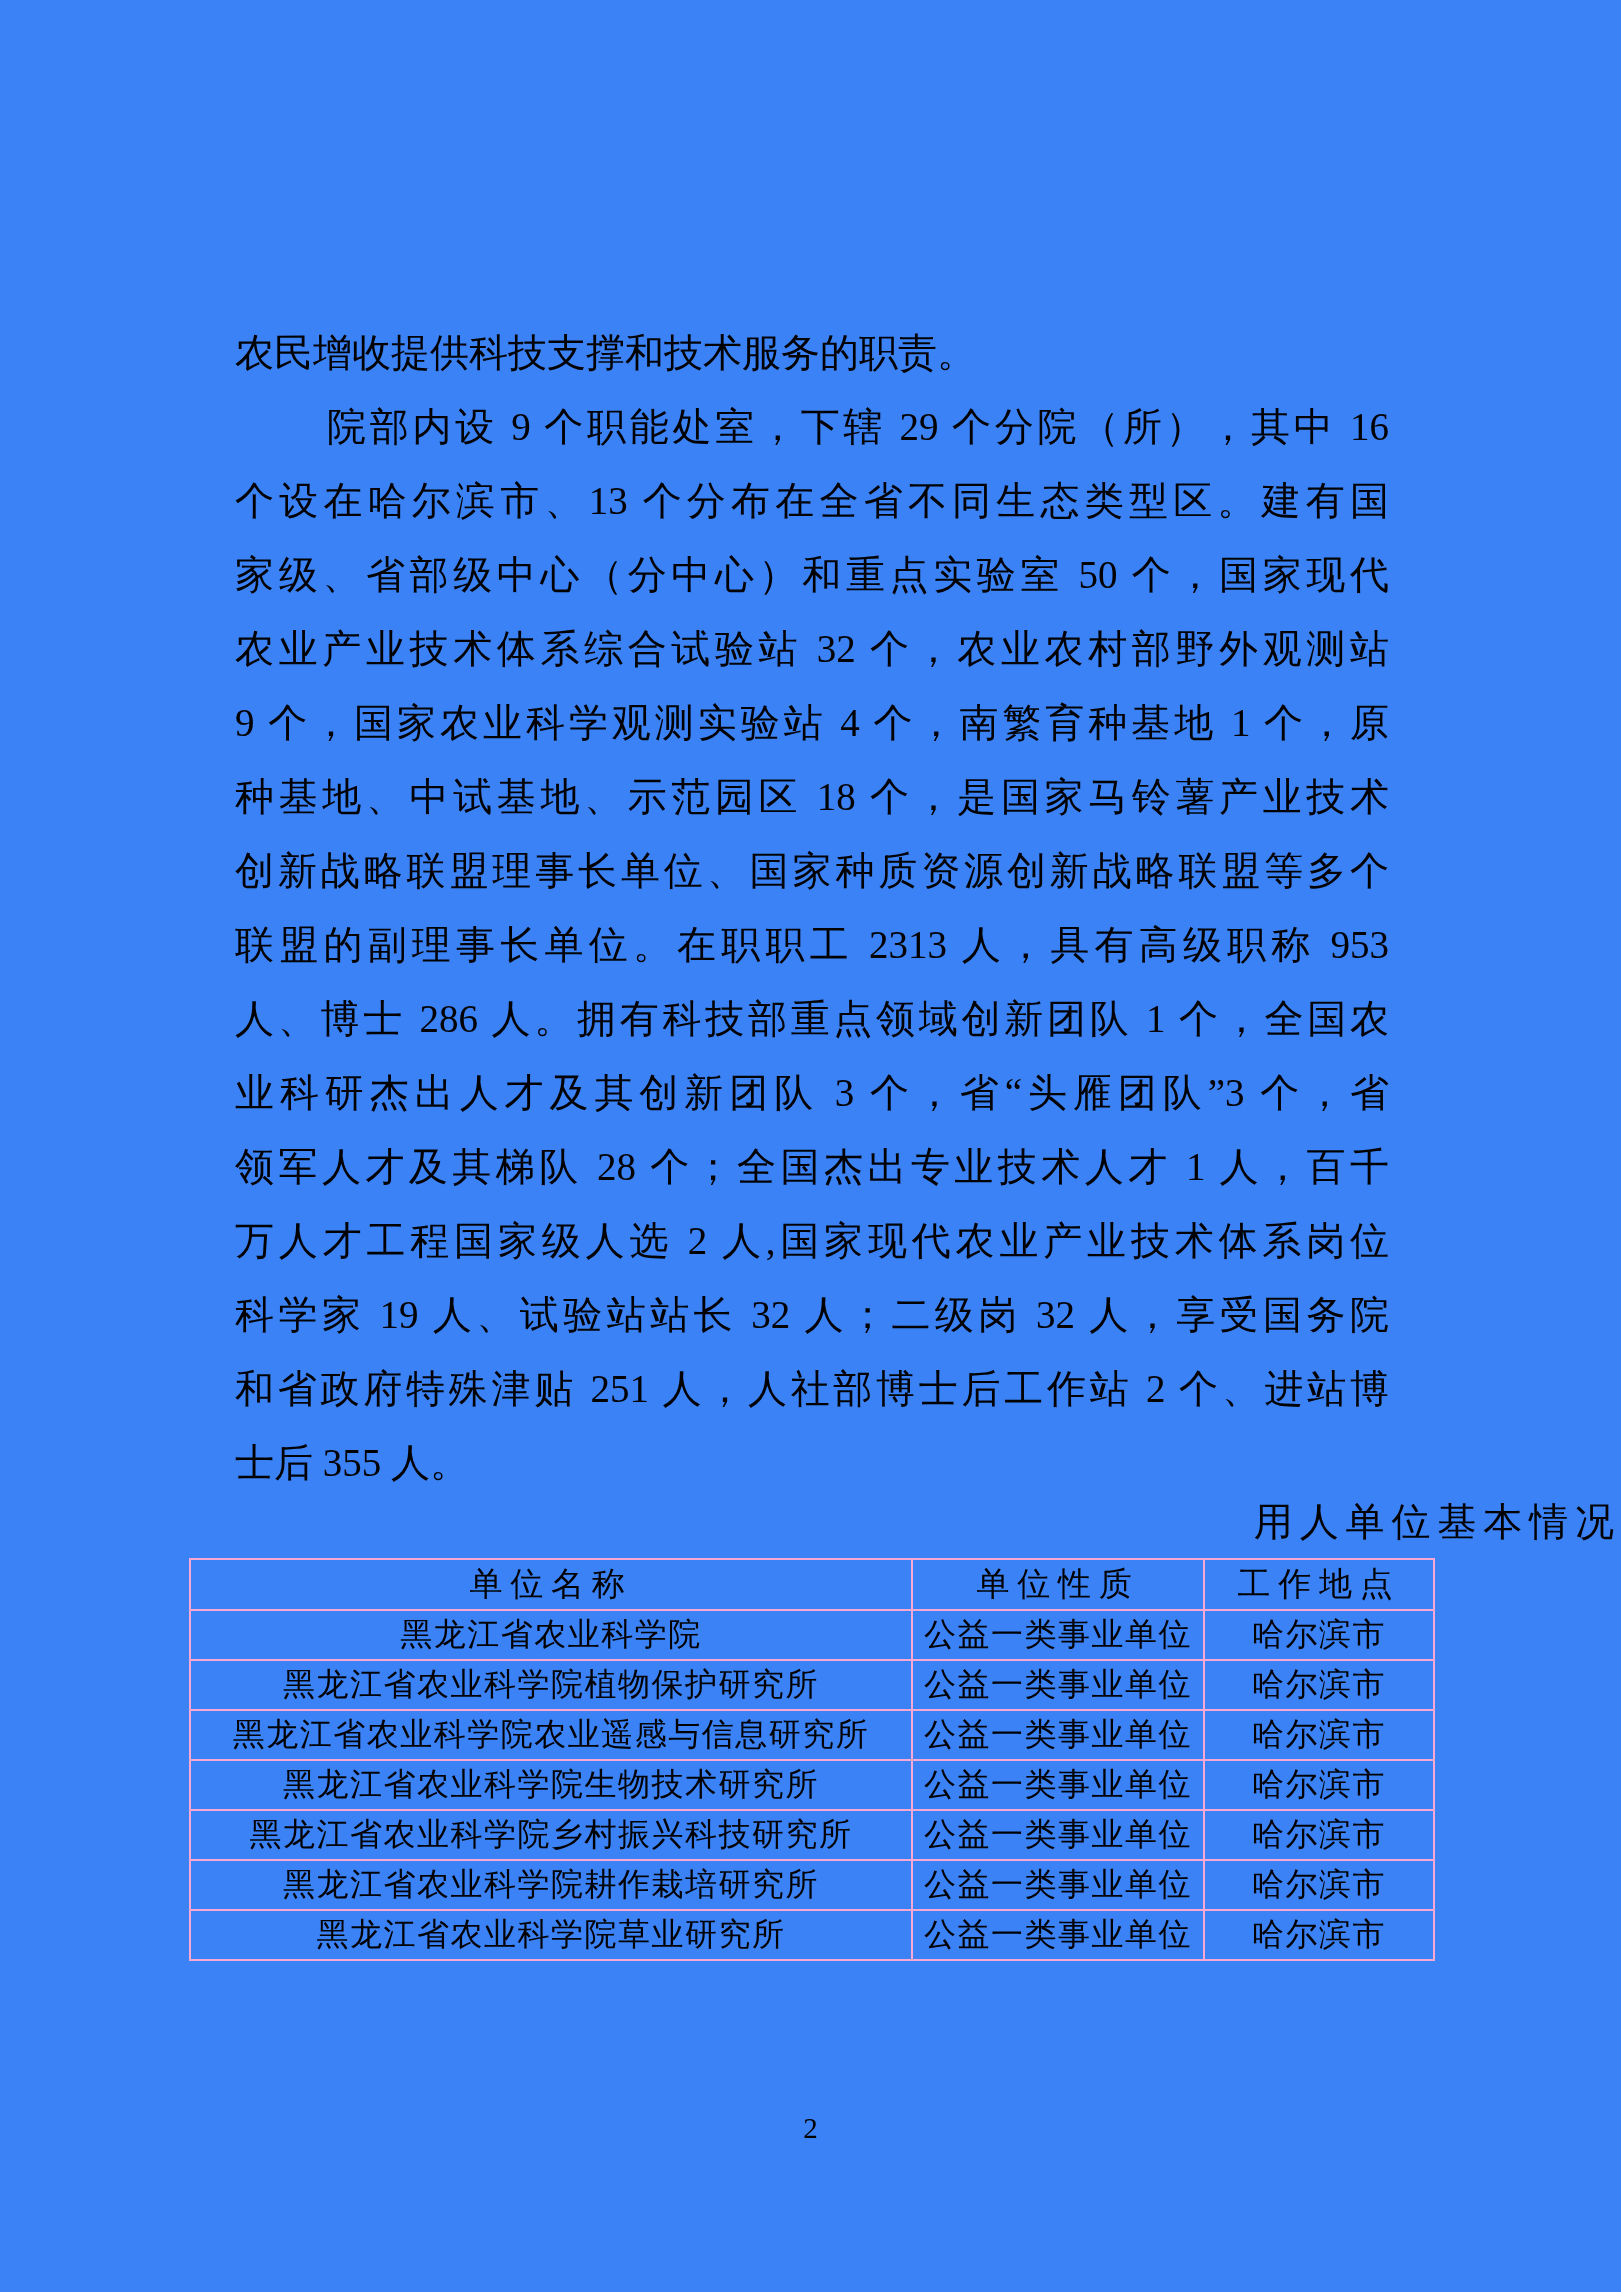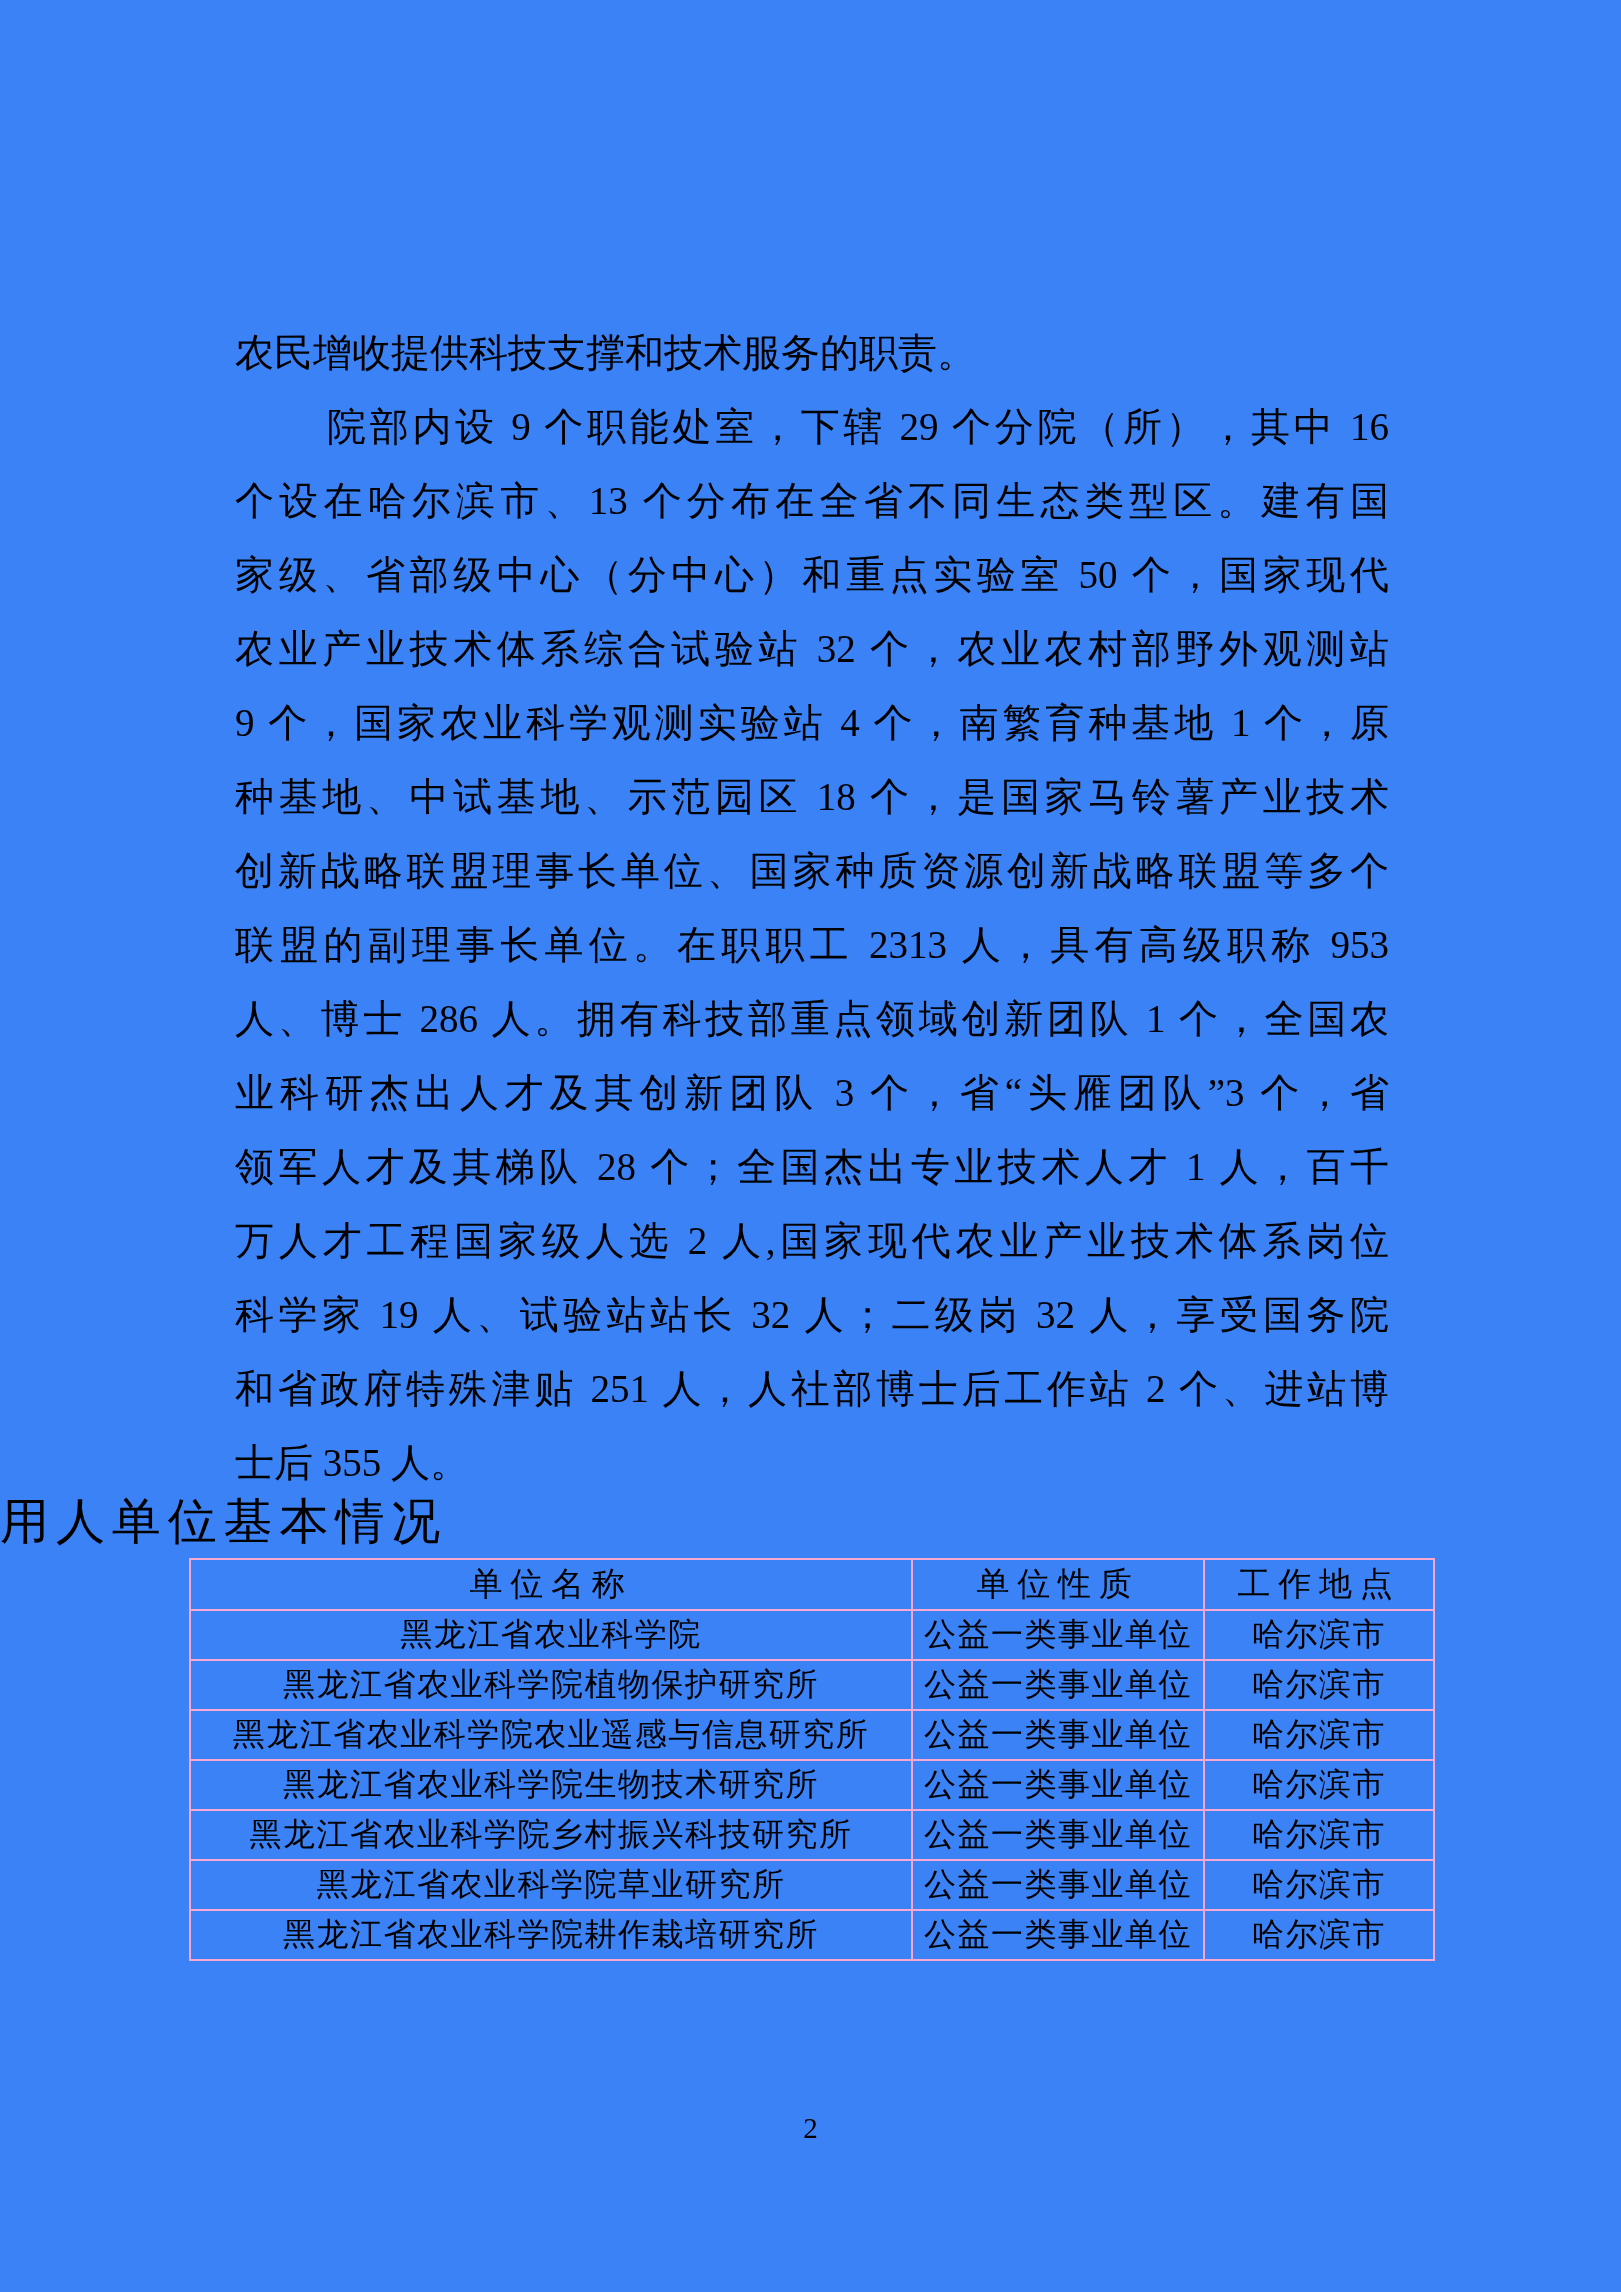--- a/index.html
+++ b/index.html
@@ -32,22 +32,22 @@
     text-align-last:left;
   }
   .line.indent{
     padding-left:92px;
   }
   
   .table-title{
     position:absolute;
     left:0;top:1497px;
     width:1621px;
-    text-align:left;
-    font-size:49px;
+    text-align:right;
+    font-size:39px;
     line-height:49px;
     letter-spacing:6.9px;
   }
   
   table.units{
     position:absolute;
     left:189px;top:1558px;
     width:1245px;
     border-collapse:collapse;
     table-layout:fixed;
@@ -142,26 +142,26 @@
         <td>黑龙江省农业科学院生物技术研究所</td>
         <td>公益一类事业单位</td>
         <td>哈尔滨市</td>
       </tr>
       <tr>
         <td>黑龙江省农业科学院乡村振兴科技研究所</td>
         <td>公益一类事业单位</td>
         <td>哈尔滨市</td>
       </tr>
       <tr>
-        <td>黑龙江省农业科学院草业研究所</td>
+        <td>黑龙江省农业科学院耕作栽培研究所</td>
         <td>公益一类事业单位</td>
         <td>哈尔滨市</td>
       </tr>
       <tr>
-        <td>黑龙江省农业科学院耕作栽培研究所</td>
+        <td>黑龙江省农业科学院草业研究所</td>
         <td>公益一类事业单位</td>
         <td>哈尔滨市</td>
       </tr>
     </tbody>
   </table>
 
   <div class="page-number">2</div>
 
 </div>
 

